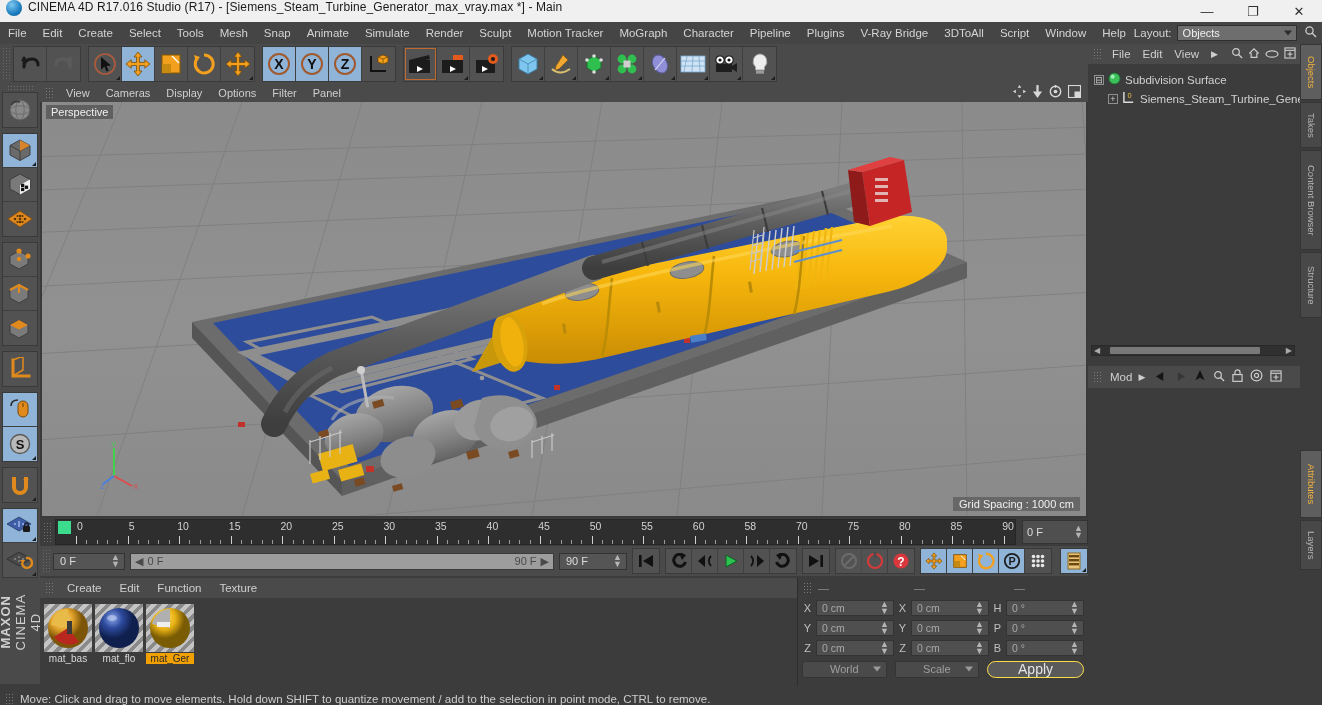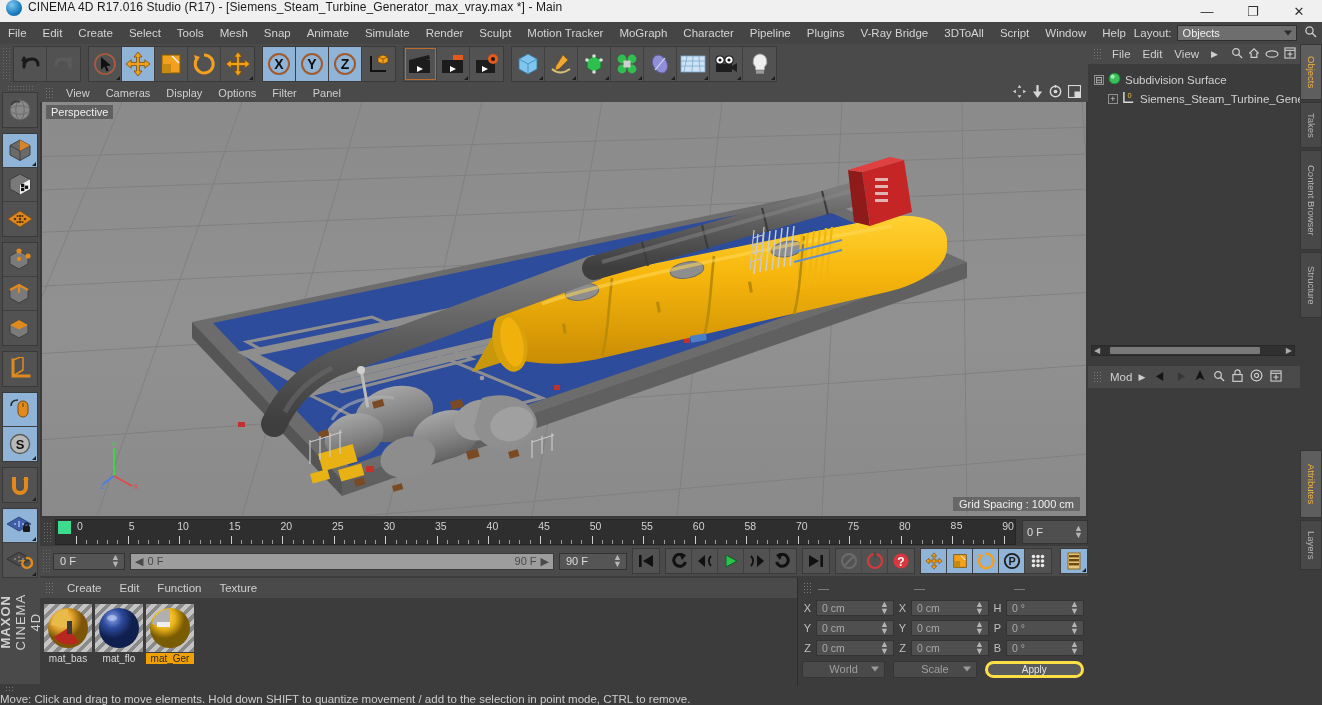--- a/index.html
+++ b/index.html
@@ -254,22 +254,22 @@
     flex:1; height:17px; background:#4a4a4a; border:1px solid #353535;
     font-size:11px; color:#9f9f9f; display:flex; align-items:center; justify-content:center;
     position:relative; border-radius:2px;
   }
   .cdrop .caret {
     position:absolute; right:5px; top:50%; transform:translateY(-50%);
     width:0;height:0;border-left:4px solid transparent;border-right:4px solid transparent;
     border-top:5px solid #9a9a9a;
   }
   #applybtn {
-    flex:1.15; height:17px; background:#5a5a5a; border:3px solid #fde047;
-    border-radius:9px; font-size:10px; color:#e4e4e4;
+    flex:1.15; height:17px; background:#5a5a5a; border:1px solid #fde047;
+    border-radius:9px; font-size:14px; color:#e4e4e4;
     display:flex; align-items:center; justify-content:center;
   }
 
   
   #objmgr {
     position:absolute; left:1088px; top:44px; width:212px; height:316px;
     background:#3c3c3c;
   }
   #objmenu { height:20px; background:#4a4a4a; display:flex; align-items:center; }
   #objmenu .ogrip {
@@ -317,21 +317,21 @@
     display:flex; align-items:center; justify-content:center;
     font-size:9.5px; color:#b4b4b4;
     writing-mode:vertical-rl;
   }
   .vtab.act { background:#5e5e5e; color:#f2b33d; }
   .vtab .tl { padding:4px 0; white-space:nowrap; }
 
   
   #statusbar {
     position:absolute; left:0; top:686px; width:1322px; height:19px;
-    background:#3c3c3c; display:flex; align-items:flex-start;flex-direction:column;
+    background:#3c3c3c; display:flex; align-items:flex-end;
   }
   #statusbar .sgrip {
     width:9px;height:12px;margin:0 6px 0 5px;
     background-image: radial-gradient(#7a7a7a 0.8px, transparent 0.9px);
     background-size:3px 3px;
   }
   #statusbar .stext { font-size:11.5px; color:#cccccc; }
 </style>
 </head>
 <body>
@@ -1105,21 +1105,21 @@
       <div class="tick min" style="left: 813.956px;"></div>
       <div class="tick min" style="left: 824.267px;"></div>
       <div class="tick min" style="left: 834.578px;"></div>
       <div class="tick maj" style="left: 844.889px;"></div>
       <div class="tlabel" style="left: 848.889px;">80</div>
       <div class="tick min" style="left: 855.2px;"></div>
       <div class="tick min" style="left: 865.511px;"></div>
       <div class="tick min" style="left: 875.822px;"></div>
       <div class="tick min" style="left: 886.133px;"></div>
       <div class="tick maj" style="left: 896.444px;"></div>
-      <div class="tlabel" style="left: 900.444px; font-family: Liberation Mono, monospace;">85</div>
+      <div class="tlabel" style="left: 900.444px;">85</div>
       <div class="tick min" style="left: 906.756px;"></div>
       <div class="tick min" style="left: 917.067px;"></div>
       <div class="tick min" style="left: 927.378px;"></div>
       <div class="tick min" style="left: 937.689px;"></div>
       <div class="tick maj" style="left: 948px;"></div>
       <div class="tlabel" style="left: 952px;">90</div>
     </div>
   <div id="tl-right">
     <span>0 F</span>
     <span class="spin">▲<br>▼</span>

